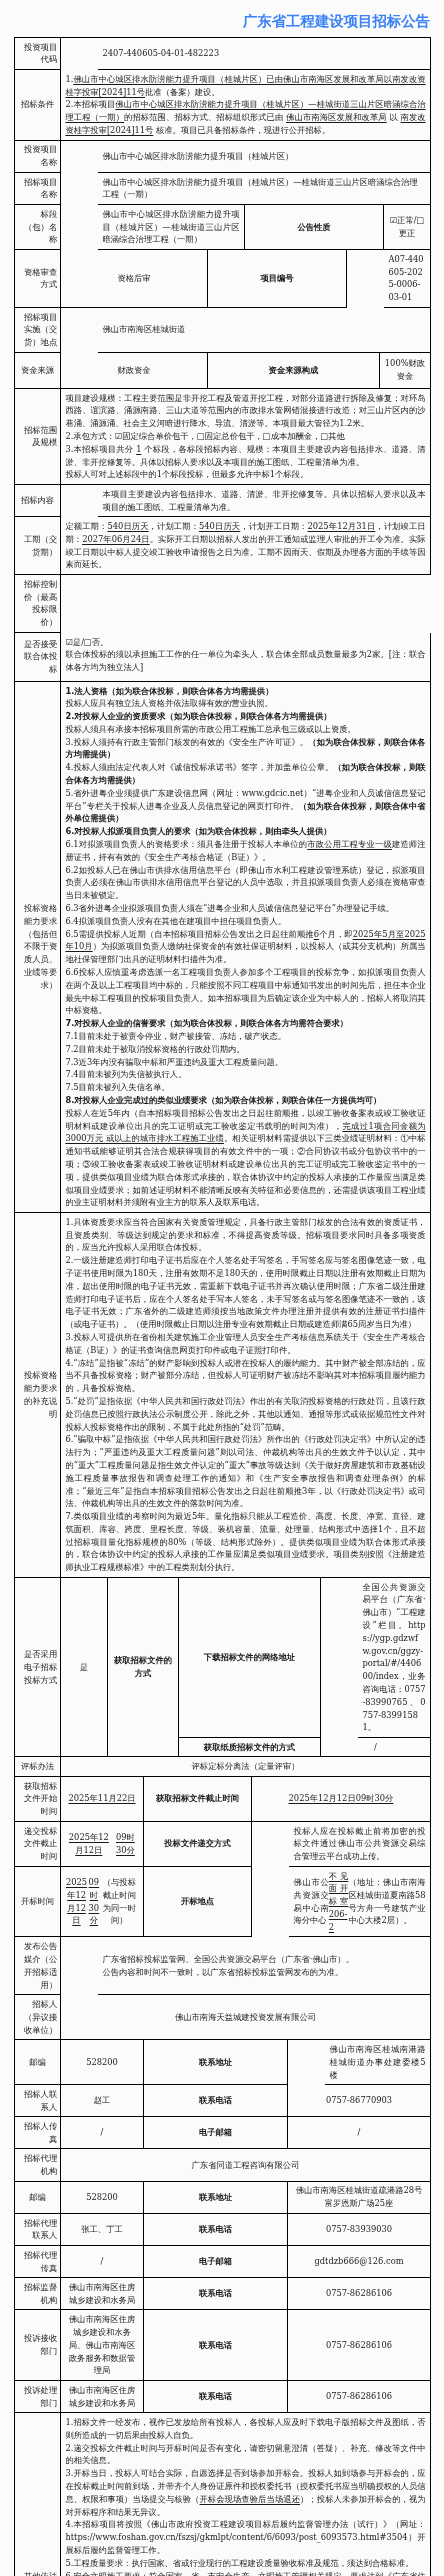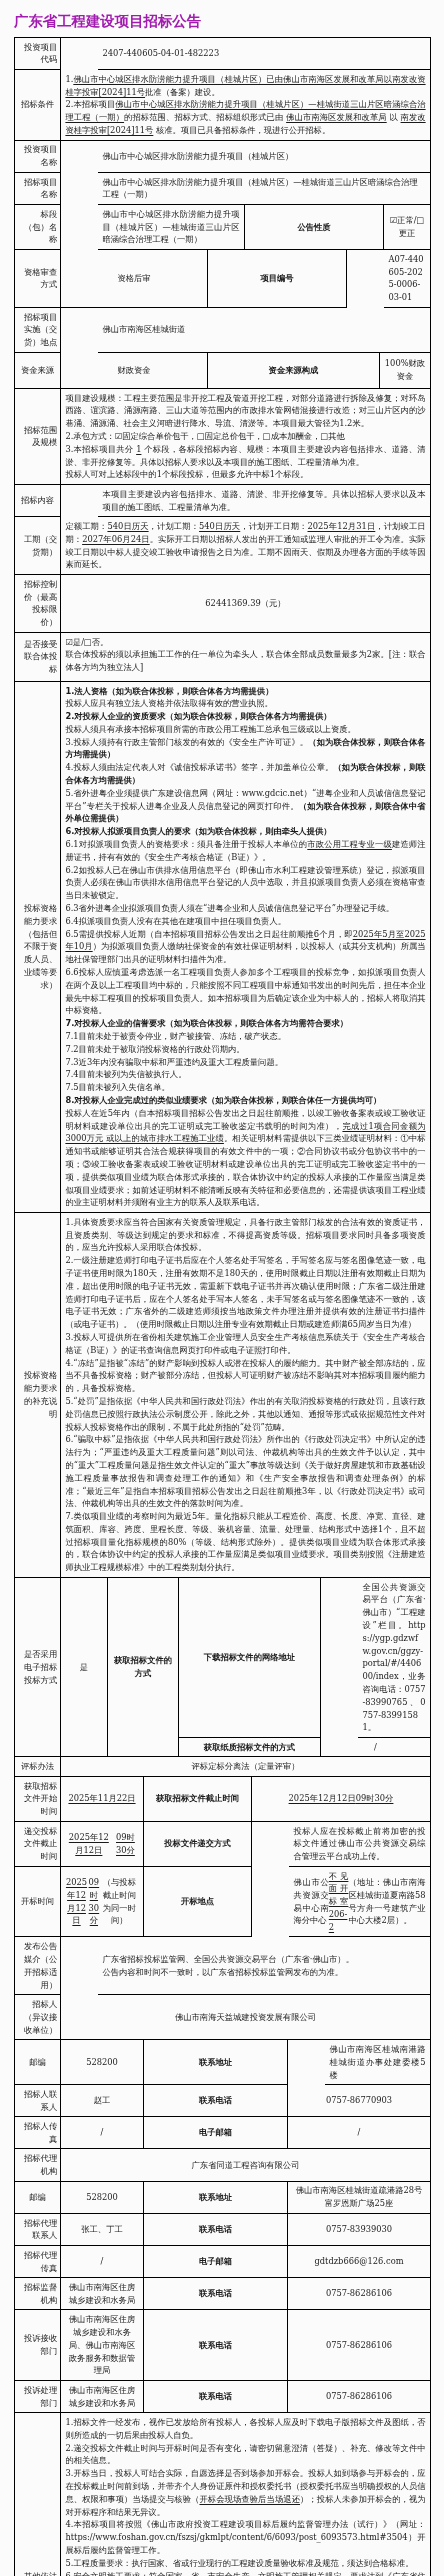--- a/index.html
+++ b/index.html
@@ -1,19 +1,19 @@
 <!DOCTYPE html>
 <html style="font-size:9px"><head>
 <meta charset="utf-8">
 <style>
   html,body{margin:0;padding:0;background:#fbfbfb;}
   body{font-family:"DejaVu Serif","Liberation Serif",serif;color:#1a1a1a;}
   .page{width:444px;box-sizing:border-box;padding:9px 14px 22px;background:#fbfbfb;}
   .doc-title{font-family:"DejaVu Sans","Liberation Sans",sans-serif;font-weight:bold;
-             font-size:14.4px;text-align:left;margin:3.3px 0 5.6px;color:#a21caf;}
+             font-size:14.4px;text-align:right;margin:3.3px 0 5.6px;color:#3b82f6;}
   .tbl{border-top:0.6px solid #000;border-left:0.6px solid #000;width:416px;}
   .row{display:flex;align-items:stretch;}
   .cell{border-right:0.6px solid #000;border-bottom:0.6px solid #000;box-sizing:border-box;
         padding:2.8px 4.4px;font-size:8.3px;line-height:12.8px;min-width:0;}
   .lbl{flex:0 0 46px;display:flex;align-items:center;justify-content:center;
        text-align:right;padding:2.8px 2.8px;}
   .grow{flex:1 1 auto;}
   .vc{display:flex;align-items:center;margin-left:37px;}
   .ctr{display:flex;align-items:center;justify-content:center;text-align:center;}
   .hd{font-family:"DejaVu Sans","Liberation Sans",sans-serif;font-weight:bold;}
@@ -93,21 +93,20 @@
       <div class="cell grow vc just" style="min-height:30.5px">本项目主要建设内容包括排水、道路、清淤、非开挖修复等。具体以招标人要求以及本项目的施工图纸、工程量清单为准。</div>
     </div>
 
     <div class="row">
       <div class="cell lbl">工期（交货期）</div>
       <div class="cell grow just">定额工期：<u>540日历天</u>，计划工期：<u>540日历天</u>，计划开工日期：<u>2025年12月31日</u>，计划竣工日期：<u>2027年06月24日</u>。实际开工日期以招标人发出的开工通知或监理人审批的开工令为准。实际竣工日期以中标人提交竣工验收申请报告之日为准。工期不因雨天、假期及办理各方面的手续等因素而延长。</div>
     </div>
 
     <div class="row">
       <div class="cell lbl">招标控制价（最高投标限价）</div>
-      <div class="cell grow ctr" style="min-height:54px">62441369.39（元）</div>
     </div>
 
 
     <div class="row">
       <div class="cell lbl">是否接受联合体投标</div>
       <div class="cell grow just" style="min-height:49px">☑是/□否。<br>联合体投标的须以承担施工工作的任一单位为牵头人，联合体全部成员数量最多为2家。[注：联合体各方均为独立法人]</div>
     </div>
 
     <div class="row">
       <div class="cell lbl">投标资格能力要求（包括但不限于资质人员、业绩等要求）</div>

